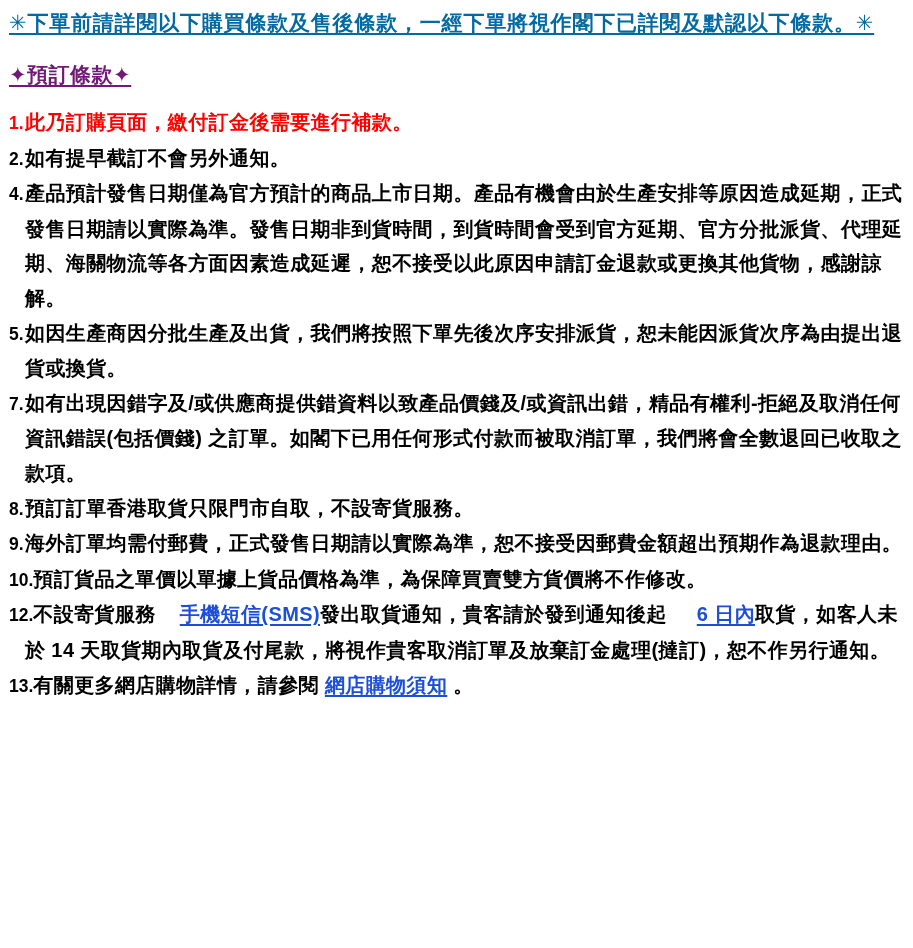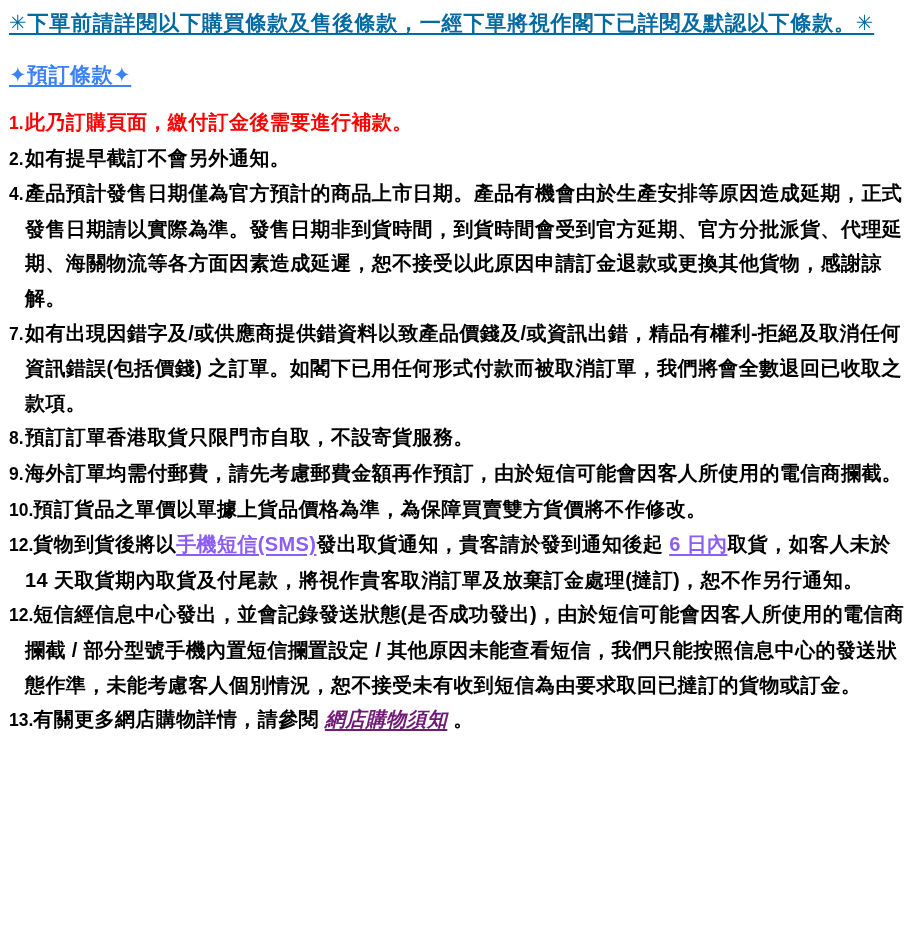--- a/index.html
+++ b/index.html
@@ -23,21 +23,21 @@
     color: #0369a1;
     text-decoration: underline;
     text-underline-offset: 3px;
   }
   .section-title {
     display: inline-block;
     margin: 24px 0 0 9px;
     font-size: 21px;
     line-height: 28px;
     letter-spacing: 0.5px;
-    color: #3b82f6;
+    color: #701a75;
     text-decoration: underline;
     text-underline-offset: 3px;
   }
   .terms {
     margin: 16px 8px 0 0;
     font-size: 20px;
     line-height: 34.6px;
     letter-spacing: 0.4px;
   }
   .item {
@@ -47,30 +47,30 @@
   }
   .item .num {
     display: inline-block;
     min-width: 16px;
     text-indent: 0;
     font-size: 17.5px;
     letter-spacing: 0;
   }
   .red { color: #ff0000; }
   .red-ul {
-    color: #8b5cf6;
+    color: #1d4ed8;
     text-decoration: underline;
     text-underline-offset: 3px;
+    margin-left: 24px;
   }
   .link {
-    color: #701a75;
+    color: #1d4ed8;
     text-decoration: underline;
     text-underline-offset: 3px;
     cursor: pointer;
-    font-style: italic;
   }
 </style>
 </head>
 <body>
 
 <div class="notice">✳下單前請詳閱以下購買條款及售後條款，一經下單將視作閣下已詳閱及默認以下條款。✳</div>
 
 <div>
   <span class="section-title">✦預訂條款✦</span>
 </div>
@@ -83,43 +83,43 @@
 
   <div class="item">
     <span class="num">2.</span><span>如有提早截訂不會另外通知。</span>
   </div>
 
 
   <div class="item">
     <span class="num">4.</span><span>產品預計發售日期僅為官方預計的商品上市日期。產品有機會由於生產安排等原因造成延期，正式發售日期請以實際為準。發售日期非到貨時間，到貨時間會受到官方延期、官方分批派貨、代理延期、海關物流等各方面因素造成延遲，恕不接受以此原因申請訂金退款或更換其他貨物，感謝諒解。</span>
   </div>
 
+  <div class="item">
+    <span class="num">5.</span><span>如因生產商因分批生產及出貨，我們將按照下單先後次序安排派貨，恕未能因派貨次序為由提出退貨或換貨。</span>
+  </div>
 
 
   <div class="item">
     <span class="num">7.</span><span>如有出現因錯字及/或供應商提供錯資料以致產品價錢及/或資訊出錯，精品有權利-拒絕及取消任何資訊錯誤(包括價錢) 之訂單。如閣下已用任何形式付款而被取消訂單，我們將會全數退回已收取之款項。</span>
   </div>
 
   <div class="item">
     <span class="num">8.</span><span>預訂訂單香港取貨只限門市自取，不設寄貨服務。</span>
   </div>
 
   <div class="item">
-    <span class="num">9.</span><span>海外訂單均需付郵費，請先考慮郵費金額再作預訂，由於短信可能會因客人所使用的電信商攔截。</span>
+    <span class="num">9.</span><span>海外訂單均需付郵費，正式發售日期請以實際為準，恕不接受因郵費金額超出預期作為退款理由。</span>
   </div>
 
   <div class="item">
     <span class="num">10.</span><span>預訂貨品之單價以單據上貨品價格為準，為保障買賣雙方貨價將不作修改。</span>
   </div>
 
   <div class="item">
-    <span class="num">12.</span><span>貨物到貨後將以</span><span class="red-ul">手機短信(SMS)</span><span>發出取貨通知，貴客請於發到通知後起 </span><span class="red-ul">6 日內</span><span>取貨，如客人未於 14 天取貨期內取貨及付尾款，將視作貴客取消訂單及放棄訂金處理(撻訂)，恕不作另行通知。</span>
+    <span class="num">12.</span><span>不設寄貨服務</span><span class="red-ul">手機短信(SMS)</span><span>發出取貨通知，貴客請於發到通知後起 </span><span class="red-ul">6 日內</span><span>取貨，如客人未於 14 天取貨期內取貨及付尾款，將視作貴客取消訂單及放棄訂金處理(撻訂)，恕不作另行通知。</span>
   </div>
 
-  <div class="item">
-    <span class="num">12.</span><span>短信經信息中心發出，並會記錄發送狀態(是否成功發出)，由於短信可能會因客人所使用的電信商攔截 / 部分型號手機內置短信攔置設定 / 其他原因未能查看短信，我們只能按照信息中心的發送狀態作準，未能考慮客人個別情況，恕不接受未有收到短信為由要求取回已撻訂的貨物或訂金。</span>
-  </div>
 
   <div class="item">
     <span class="num">13.</span><span>有關更多網店購物詳情，請參閱 </span><a class="link">網店購物須知</a><span> 。</span>
   </div>
 
 </div>
 
 </body></html>

